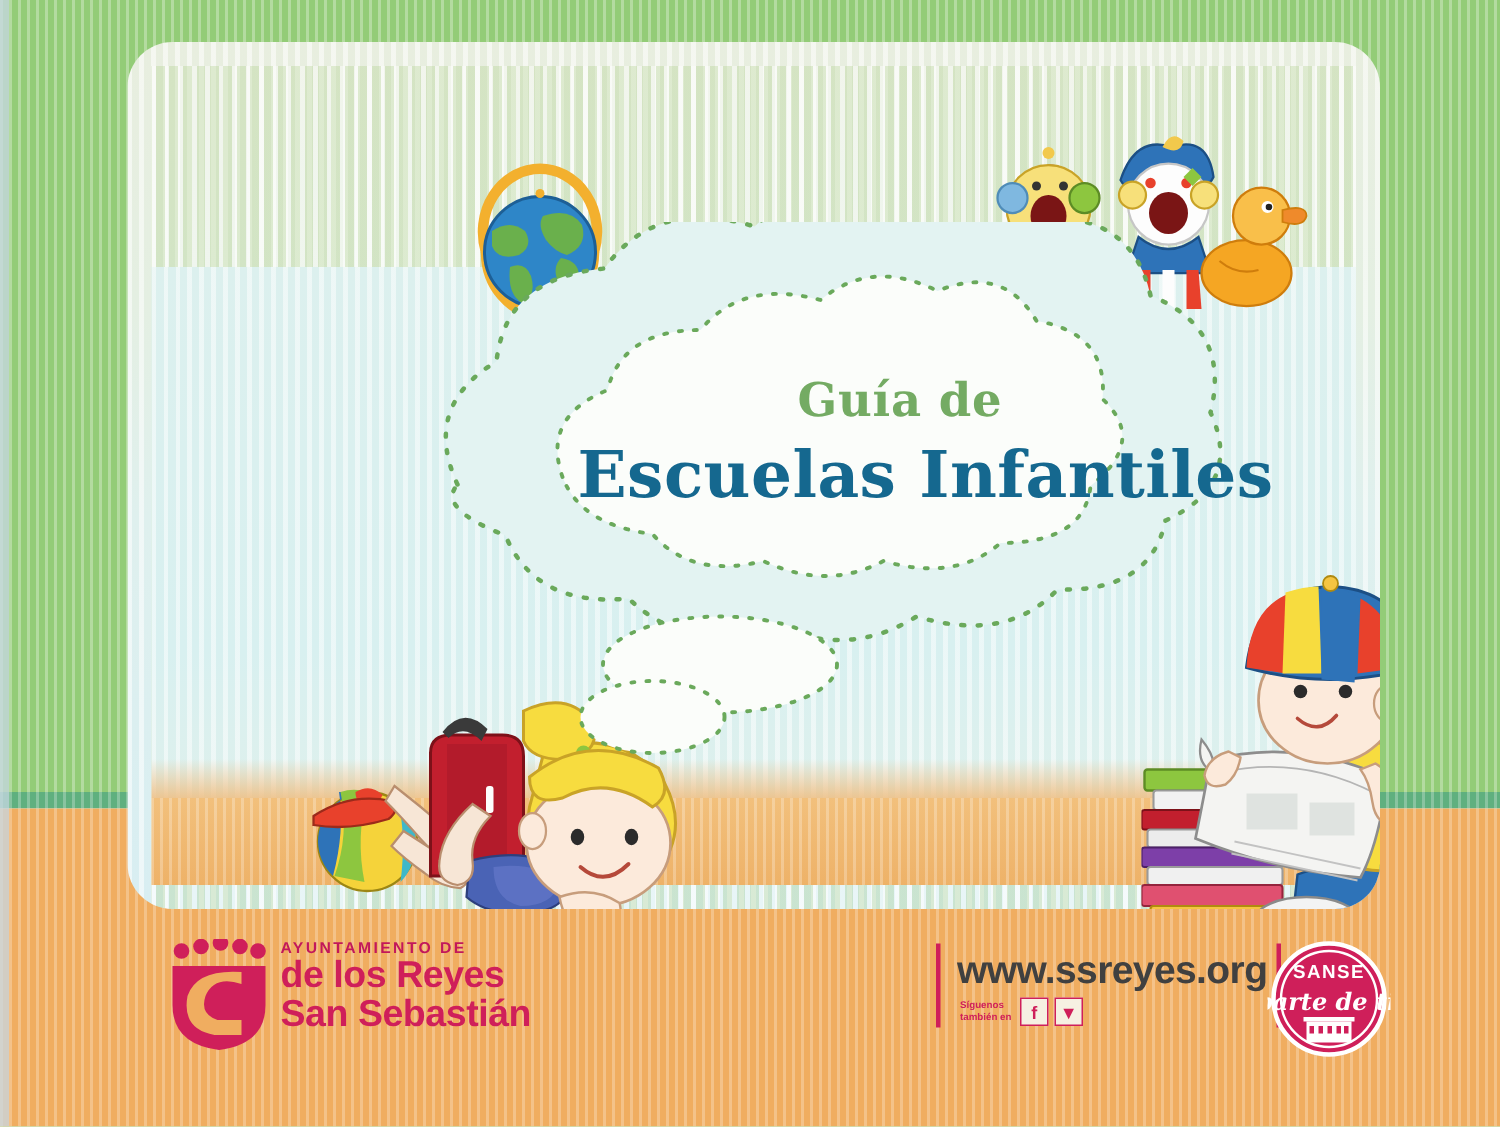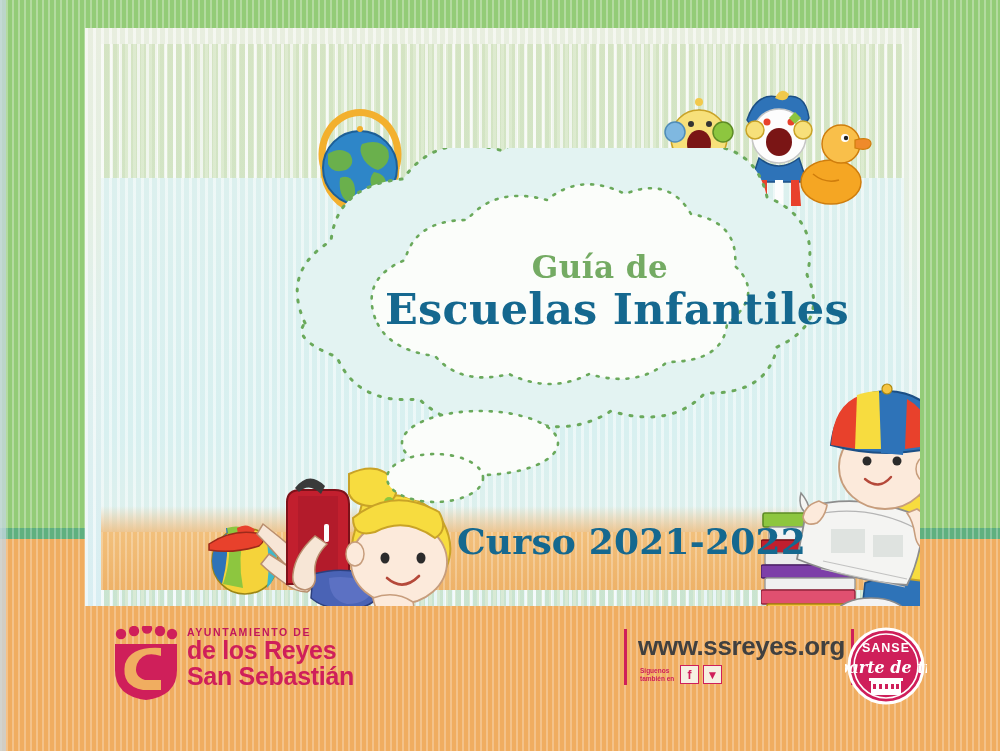--- a/index.html
+++ b/index.html
@@ -41,20 +41,21 @@
 
   
   #frame{
     position:absolute;left:85px;top:28px;width:835px;height:578px;
     background:
       repeating-linear-gradient(90deg,
         rgba(255,255,255,.55) 0px, rgba(255,255,255,.55) 3px,
         rgba(255,255,255,0) 3px, rgba(255,255,255,0) 8px),
       linear-gradient(180deg,#e8eedf 0%, #e4efe2 30%, #dff0ee 55%, #d8eef2 100%);
     overflow:hidden;
+    border-radius:30px;
   }
   .frame-inner-strips{
     position:absolute;left:16px;top:16px;right:16px;bottom:0;
     background:
       repeating-linear-gradient(90deg,
         rgba(255,255,255,.42) 0px, rgba(255,255,255,.42) 3px,
         rgba(168,204,130,.30) 3px, rgba(168,204,130,.30) 9px);
   }
   .frame-sky{
     position:absolute;left:16px;top:150px;right:16px;bottom:62px;
@@ -86,21 +87,21 @@
     pointer-events:none;
   }
   .t-sub{
     font-family:"DejaVu Serif", serif;
     font-size:31px;font-weight:700;color:#74ab63;letter-spacing:.5px;
     line-height:1.1;
   }
   .t-main{
     font-family:"DejaVu Serif", serif;
     font-size:43px;font-weight:700;color:#15688f;letter-spacing:.3px;
-    margin-top:2px;line-height:1.1;white-space:nowrap;
+    margin-top:10px;line-height:1.1;white-space:nowrap;
   }
   #course{
     position:absolute;left:372px;top:492px;
     font-family:"DejaVu Serif", serif;
     font-size:36px;font-weight:700;color:#15688f;letter-spacing:.2px;
     white-space:nowrap;
   }
 
   
   .ill{position:absolute;}
@@ -348,21 +349,20 @@
         <ellipse cx="245" cy="295" rx="78" ry="32" fill="#fbfdfa" stroke="#6aa95b" stroke-width="2.6" stroke-dasharray="2 8" stroke-linecap="round"></ellipse>
         <ellipse cx="200" cy="330" rx="48" ry="24" fill="#fbfdfa" stroke="#6aa95b" stroke-width="2.6" stroke-dasharray="2 8" stroke-linecap="round"></ellipse>
       </svg>
     </div>
 
     <div id="title-block">
       <div class="t-sub">Guía de</div>
       <div class="t-main">Escuelas Infantiles</div>
     </div>
 
-    <div id="course">Curso 2021-2022</div>
   </div>
 
   <div id="footer">
 
     <div id="logo-ayto">
       <svg width="66" height="74" viewBox="0 0 66 74">
         <circle cx="8" cy="8" r="5.2" fill="#cf1f5a"></circle>
         <circle cx="21" cy="5" r="5.2" fill="#cf1f5a"></circle>
         <circle cx="34" cy="2.6" r="5.2" fill="#cf1f5a"></circle>
         <circle cx="47" cy="5" r="5.2" fill="#cf1f5a"></circle>

